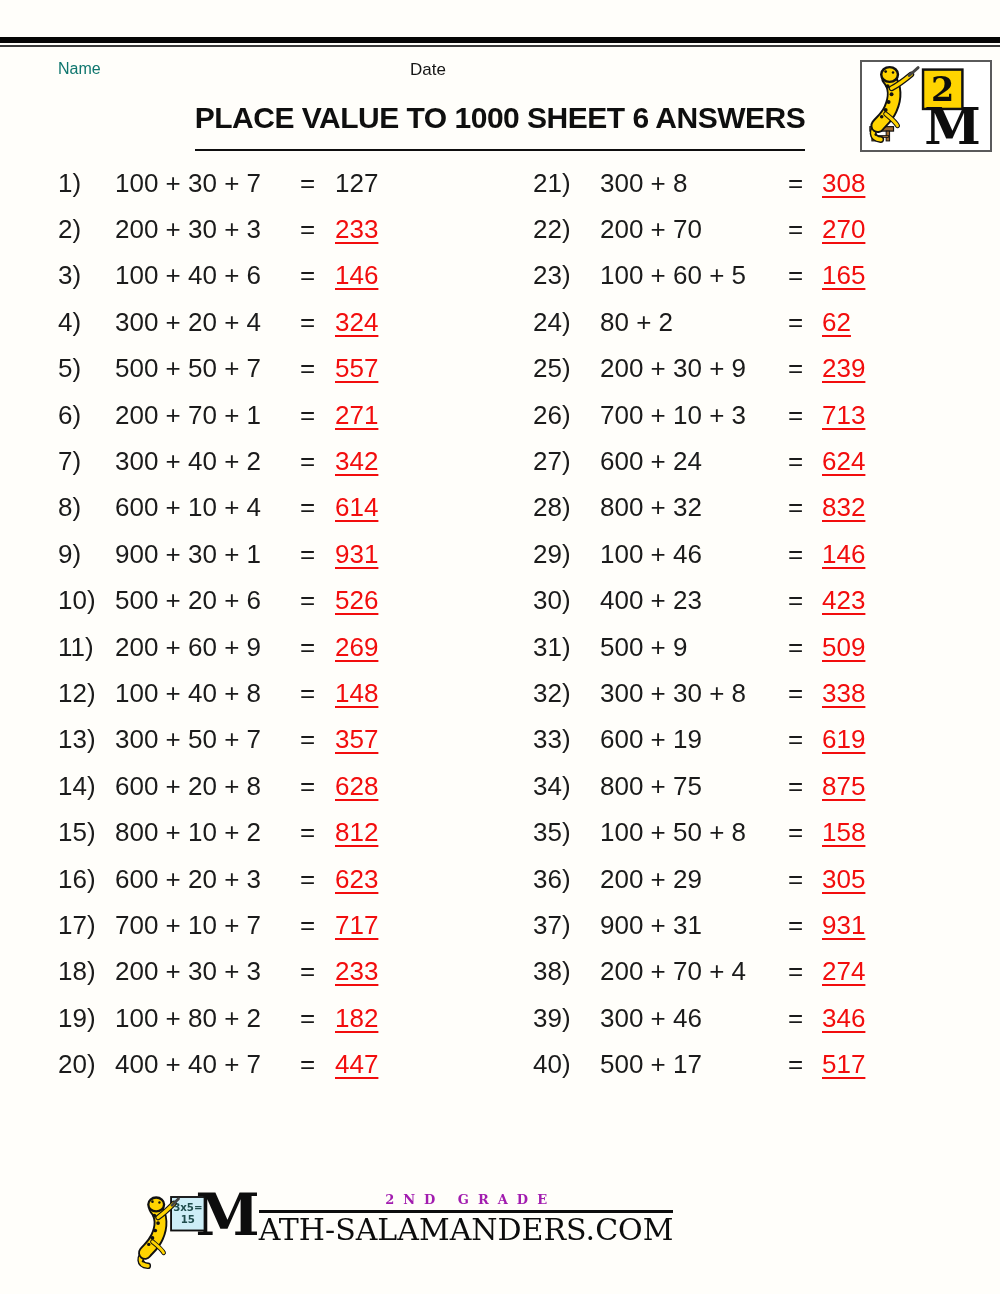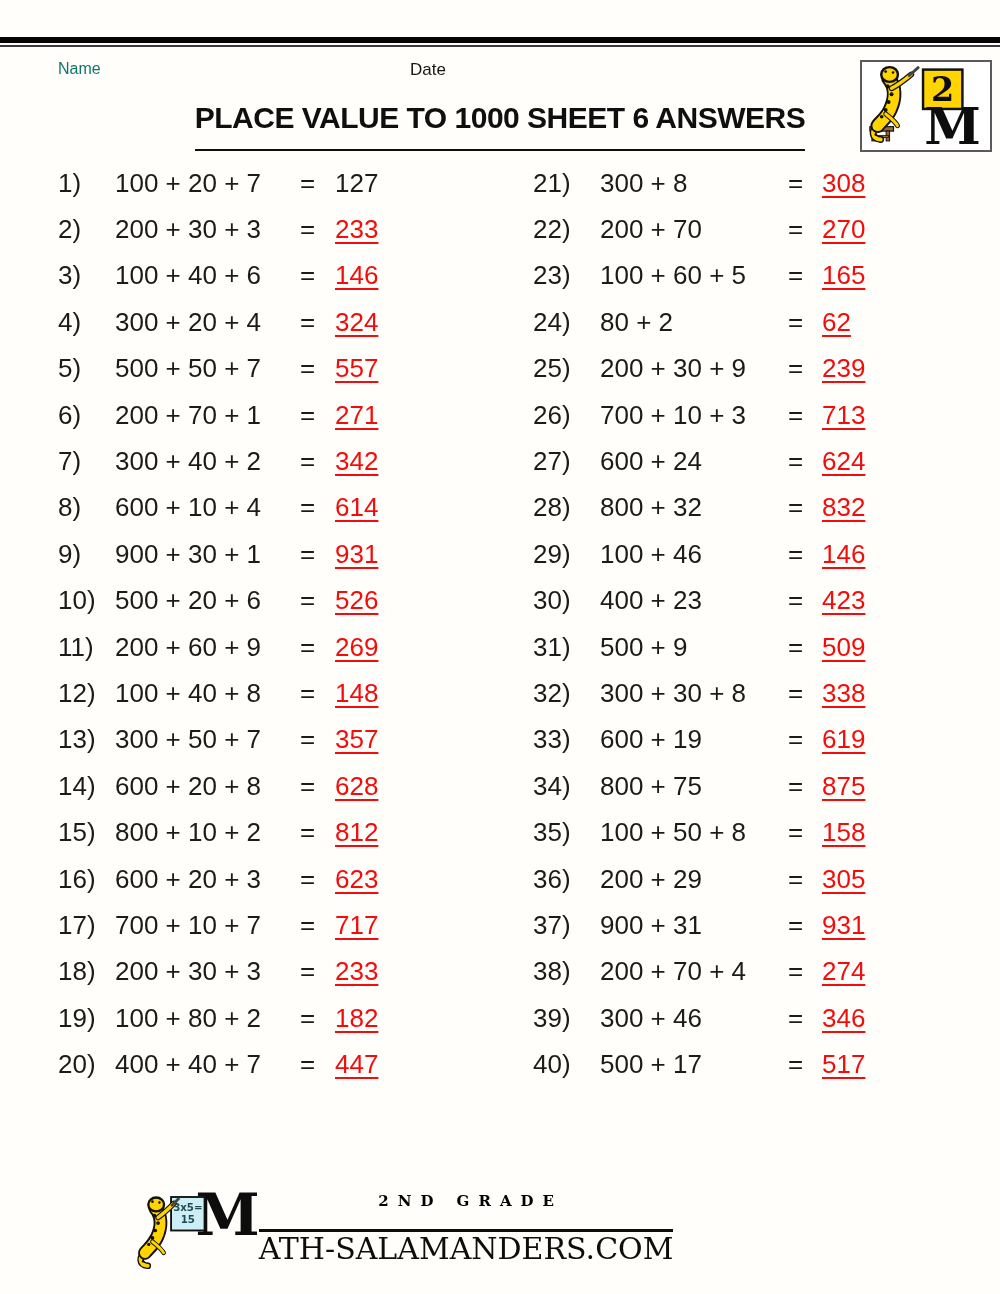--- a/index.html
+++ b/index.html
@@ -46,21 +46,21 @@
     display:flex;justify-content:center;align-items:flex-start;
   }
   .footer-salamander{width:80px;height:90px;margin-right:-16px;position:relative;z-index:2;}
   .brand-m{
     font-family:"DejaVu Serif",serif;font-weight:bold;font-size:58px;
     line-height:0.8;color:#0d0d0d;letter-spacing:-2px;margin-right:1px;
   }
   .brand-right{display:flex;flex-direction:column;}
   .grade-text{
     align-self:center;font-family:"DejaVu Serif",serif;font-weight:bold;
-    font-size:15px;letter-spacing:9px;text-indent:9px;color:#000000;margin-bottom:19px;
+    font-size:13px;letter-spacing:9px;text-indent:9px;color:#a21caf;margin-bottom:3px;
   }
   .brand-rule{height:3px;background:#0d0d0d;margin-bottom:1px;}
   .brand-text{
     font-family:"DejaVu Serif",serif;font-weight:normal;font-size:30px;
     color:#0d0d0d;line-height:1.08;white-space:nowrap;
   }
   
   .sal-yellow-f{fill:var(--logo-yellow,#ffd400);}
   .sal-yellow-s{stroke:var(--logo-yellow,#ffd400);}
   .board-f{fill:var(--board-blue,#cdeef7);}
@@ -111,21 +111,21 @@
     <text x="90" y="81" font-size="52" text-anchor="middle" fill="#0d0d0d">M</text>
   </svg>
 </div>
 
 <div class="page-title"><span>PLACE VALUE TO 1000 SHEET 6 ANSWERS</span></div>
 
 <div class="problems">
   <div class="col left">
       <div class="row">
         <span class="num">1)</span>
-        <span class="expr">100 + 20 + 7</span>
+        <span class="expr">100 + 30 + 7</span>
         <span class="eq">=</span>
         <span class="ans example">127</span>
       </div>
       <div class="row">
         <span class="num">2)</span>
         <span class="expr">200 + 30 + 3</span>
         <span class="eq">=</span>
         <span class="ans answered">233</span>
       </div>
       <div class="row">

